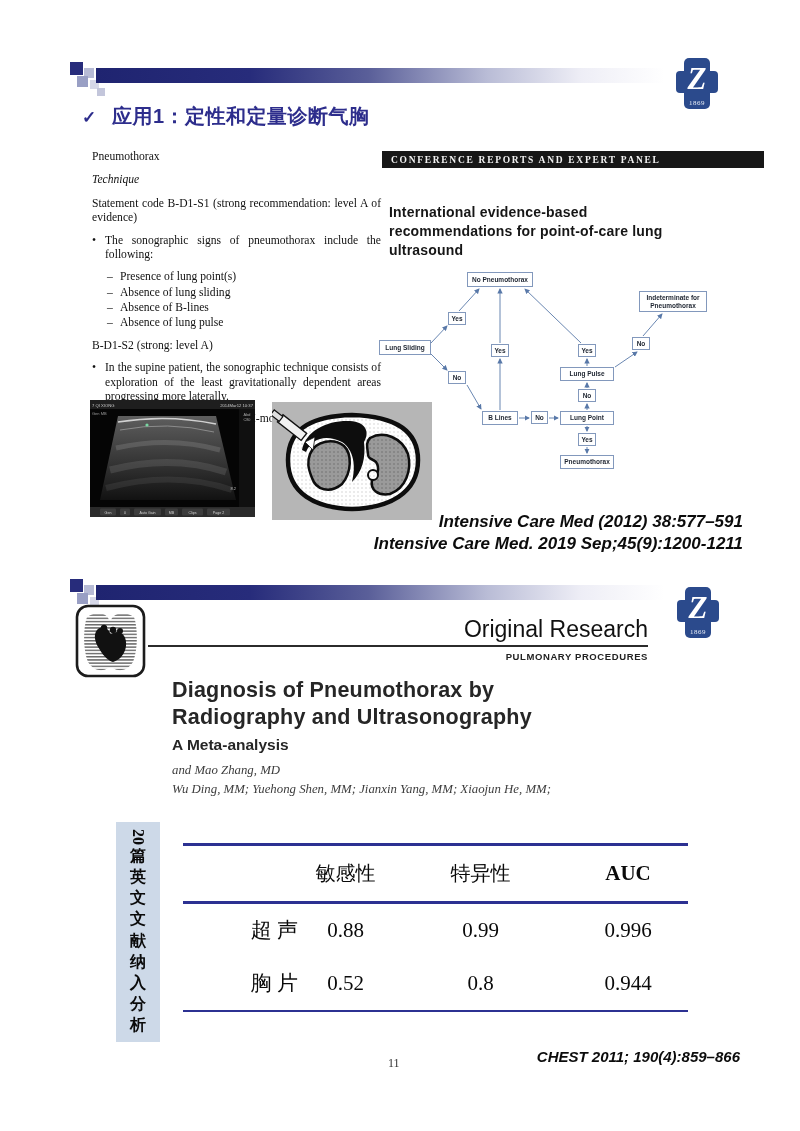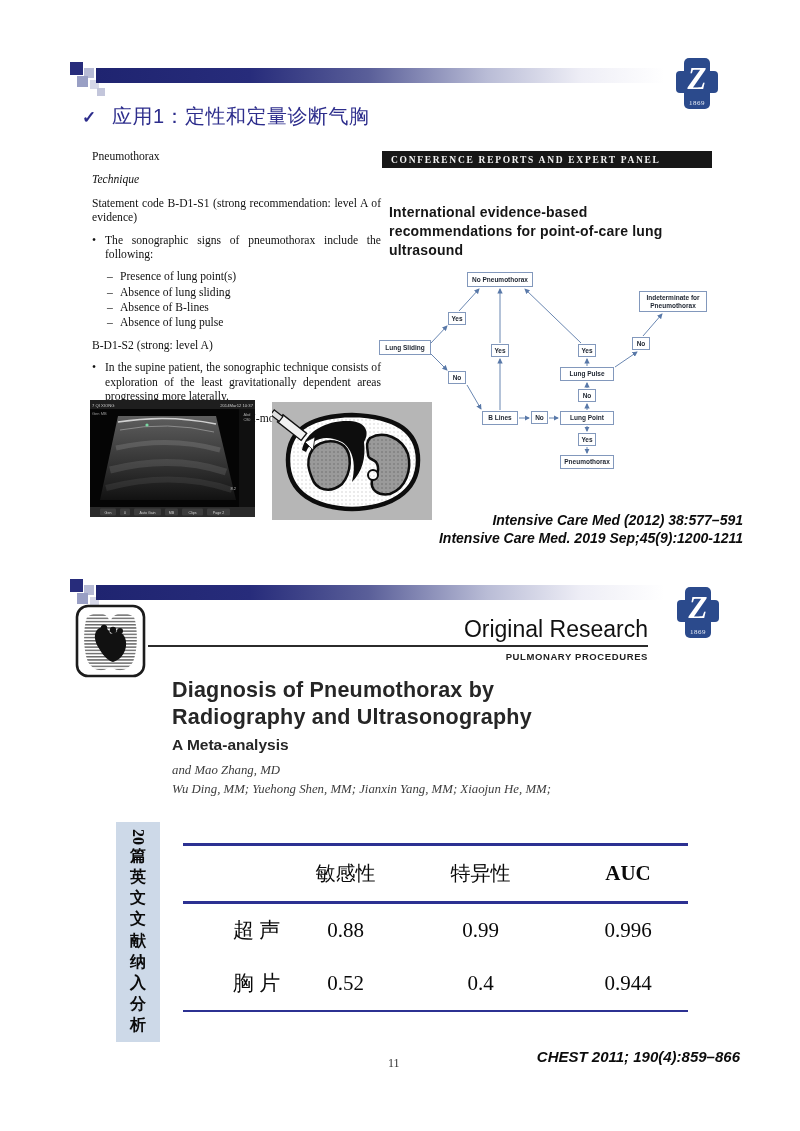--- a/index.html
+++ b/index.html
@@ -15,50 +15,50 @@
   .zbadge{position:absolute;width:42px;height:52px;}
   .zb-top{position:absolute;left:8px;top:0;width:26px;height:17px;background:#2b4a8c;border-radius:5px 5px 0 0;}
   .zb-mid{position:absolute;left:0;top:13px;width:42px;height:22px;background:#2b4a8c;border-radius:4px;}
   .zb-bot{position:absolute;left:8px;top:34px;width:26px;height:17px;background:#2b4a8c;border-radius:0 0 5px 5px;}
   .zb-z{position:absolute;left:0;top:1px;width:42px;text-align:center;color:#fff;
         font-family:"Liberation Serif",serif;font-size:31px;font-style:italic;font-weight:bold;line-height:40px;}
   .zb-year{position:absolute;left:0;top:41px;width:42px;text-align:center;color:#e8edf6;font-size:7px;
         font-family:"Liberation Serif",serif;letter-spacing:0.5px;}
 
   .slide-check{position:absolute;left:82px;top:107px;color:#2d2d8c;font-size:17px;font-weight:bold;}
-  .slide-title{position:absolute;left:112px;top:103px;color:#2d2d8c;font-size:20px;font-weight:normal;letter-spacing:0.5px;}
+  .slide-title{position:absolute;left:112px;top:103px;color:#2d2d8c;font-size:20px;font-weight:bold;letter-spacing:0.5px;}
 
   
   .excerpt{position:absolute;left:92px;top:150px;width:289px;font-family:"Liberation Serif",serif;
            font-size:11.6px;line-height:1.24;color:#101010;text-align:justify;}
   .excerpt .h{margin:0 0 9px 0;}
   .excerpt .it{font-style:italic;margin:0 0 9px 0;}
   .excerpt p{margin:0 0 8px 0;}
   .b-item{display:flex;margin:0 0 8px 0;}
   .b-item .glyph{width:13px;flex:0 0 13px;}
   .sub{display:flex;padding-left:15px;margin:0 0 1px 0;}
   .sub .glyph{width:13px;flex:0 0 13px;}
   .subwrap{margin-bottom:8px;}
 
-  .banner{position:absolute;left:382px;top:151px;width:330px;height:17px;background:#171717;color:#f2f2f2;
+  .banner{position:absolute;left:382px;top:151px;width:382px;height:17px;background:#171717;color:#f2f2f2;
           font-family:"Liberation Serif",serif;font-size:9.5px;letter-spacing:1.7px;font-weight:bold;
           display:flex;align-items:center;padding-left:9px;box-sizing:border-box;}
   .article-title{position:absolute;left:382px;top:203px;width:300px;font-size:14px;font-weight:bold;
           color:#161616;line-height:1.35;letter-spacing:0.2px;margin-left:7px;}
 
   
   .fc{position:absolute;left:375px;top:263px;width:345px;height:218px;}
   .fc-box{position:absolute;background:#fff;border:1px solid #8298bc;color:#1d2430;font-size:6.5px;font-weight:bold;
           display:flex;align-items:center;justify-content:center;text-align:center;line-height:1.15;box-sizing:border-box;}
 
   .us{position:absolute;left:90px;top:400px;width:165px;height:117px;}
   .illus{position:absolute;left:272px;top:402px;width:160px;height:118px;}
 
   .cite1{position:absolute;right:57px;top:511px;text-align:right;font-weight:bold;font-style:italic;
-         font-size:14px;line-height:1.3;color:#0c0c0c;}
+         font-size:17px;line-height:1.3;color:#0c0c0c;}
 
   
   .chest-logo{position:absolute;left:75px;top:604px;}
   .chest-name{position:absolute;left:166px;top:600px;font-family:"Liberation Serif",serif;font-size:46px;
               letter-spacing:2px;color:#141414;line-height:1;}
   .chest-rule{position:absolute;left:148px;top:645px;width:500px;height:2px;background:#2b2b2b;}
   .orig-res{position:absolute;left:398px;top:616px;width:250px;text-align:right;font-size:23px;color:#101010;}
   .pulm{position:absolute;left:398px;top:651px;width:250px;text-align:right;font-size:9.5px;font-weight:bold;
         letter-spacing:0.6px;color:#222;}
   .paper-title{position:absolute;left:172px;top:677px;width:445px;font-size:21.5px;font-weight:bold;
@@ -77,21 +77,21 @@
   
   .tbl{position:absolute;left:183px;top:843px;width:505px;font-family:"Liberation Serif",serif;color:#0a0a0a;}
   .tbl-rule{height:3px;background:#2c3192;}
   .tbl-rule.thin{height:2.5px;}
   .tbl-row{display:grid;grid-template-columns:115px 95px 175px 120px;align-items:center;}
   .tbl-row.header{height:55px;}
   .tbl-row.data{height:53px;}
   .cell{text-align:center;font-size:21px;}
   .cell.zh{font-size:20px;}
   .cell.auc{font-weight:bold;font-family:"Liberation Serif",serif;}
-  .cell.rowlabel{text-align:center;padding-left:32px;font-size:21px;}
+  .cell.rowlabel{text-align:right;padding-left:32px;font-size:21px;}
 
   .page-num{position:absolute;left:388px;top:1056px;font-family:"Liberation Serif",serif;font-size:12px;color:#333;}
   .cite2{position:absolute;right:60px;top:1048px;font-size:15px;font-weight:bold;font-style:italic;color:#0c0c0c;}
 </style>
 </head>
 <body>
 
 <div class="page">
 
   <div>
@@ -338,21 +338,21 @@
     <div class="tbl-rule thin"></div>
     <div class="tbl-row data">
       <div class="cell rowlabel">超 声</div>
       <div class="cell">0.88</div>
       <div class="cell">0.99</div>
       <div class="cell">0.996</div>
     </div>
     <div class="tbl-row data">
       <div class="cell rowlabel">胸 片</div>
       <div class="cell">0.52</div>
-      <div class="cell">0.4</div>
+      <div class="cell">0.8</div>
       <div class="cell">0.944</div>
     </div>
     <div class="tbl-rule thin"></div>
   </div>
 
   <div class="page-num">11</div>
   <div class="cite2">CHEST 2011; 190(4):859–866</div>
 
 </div>
 

